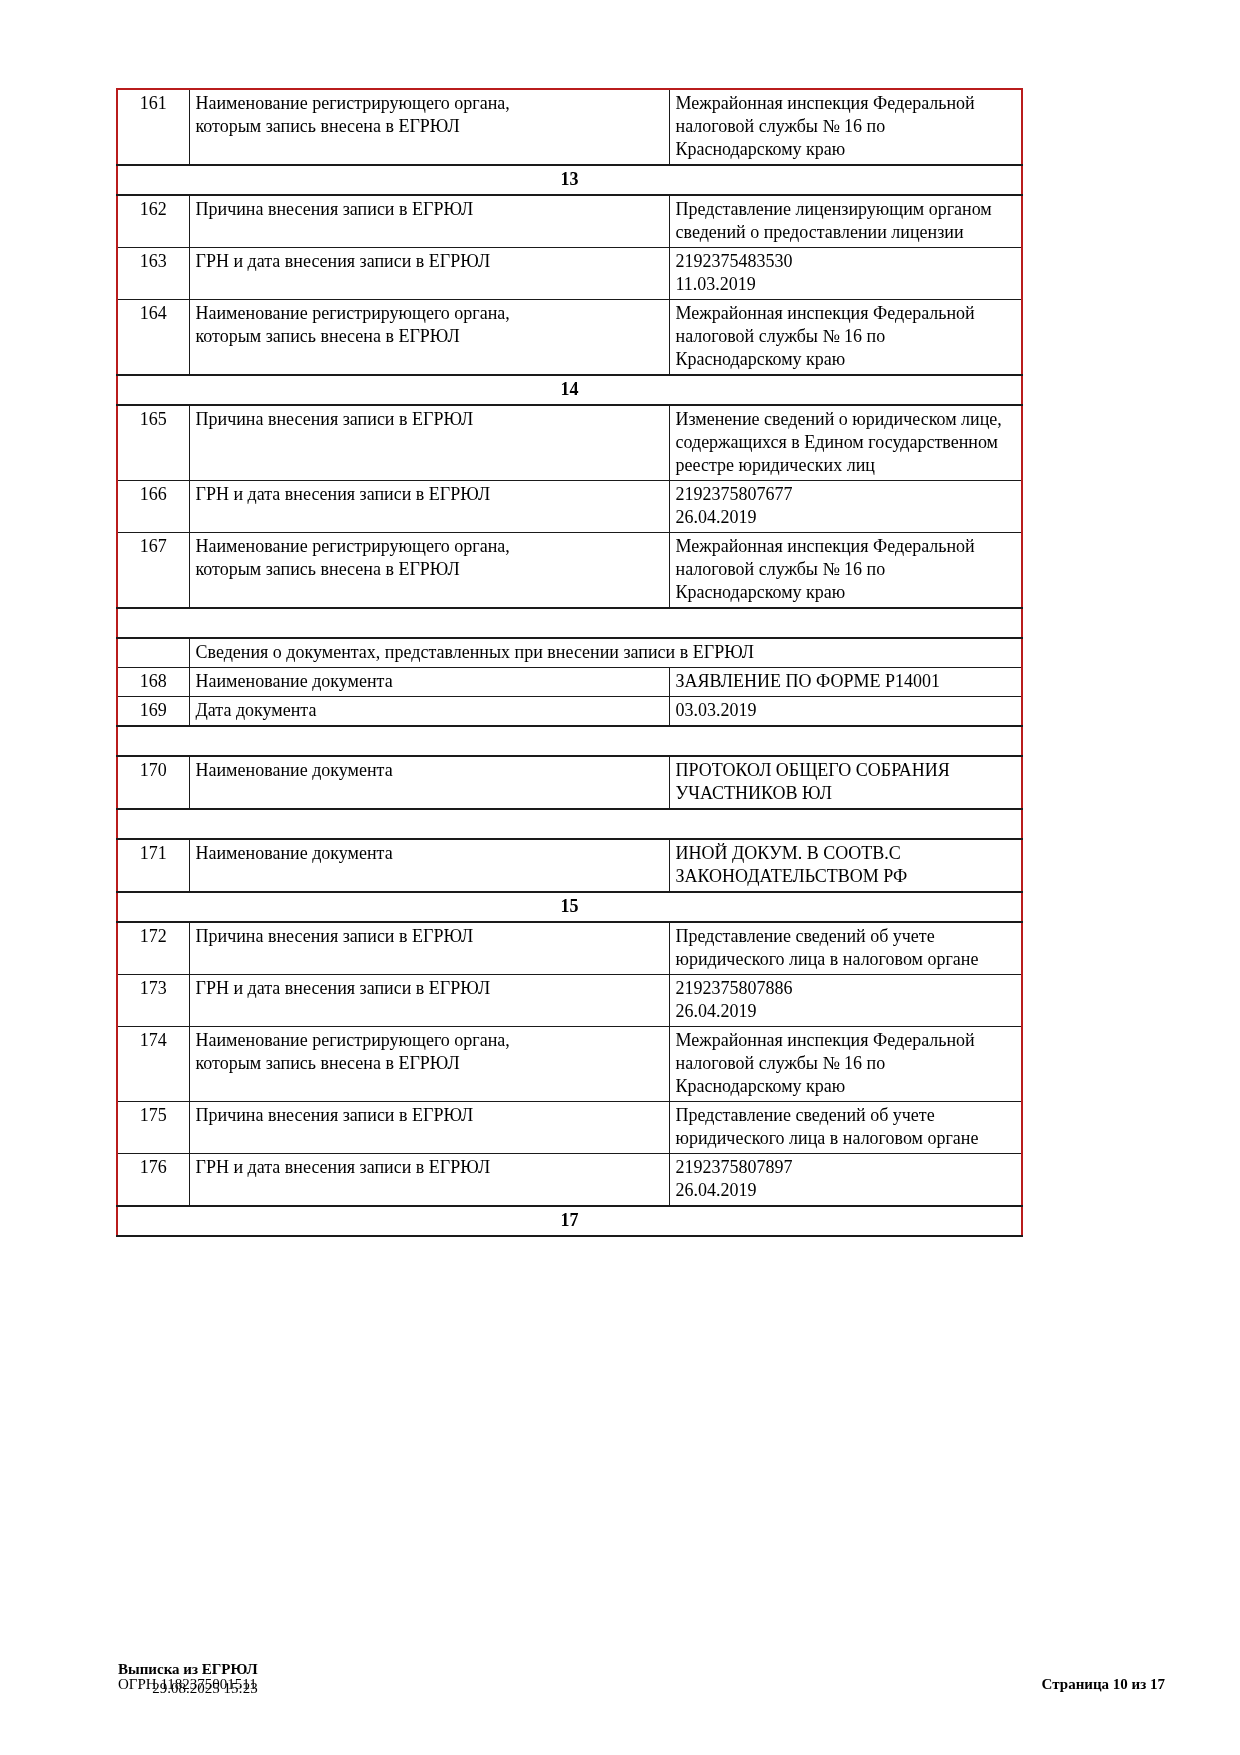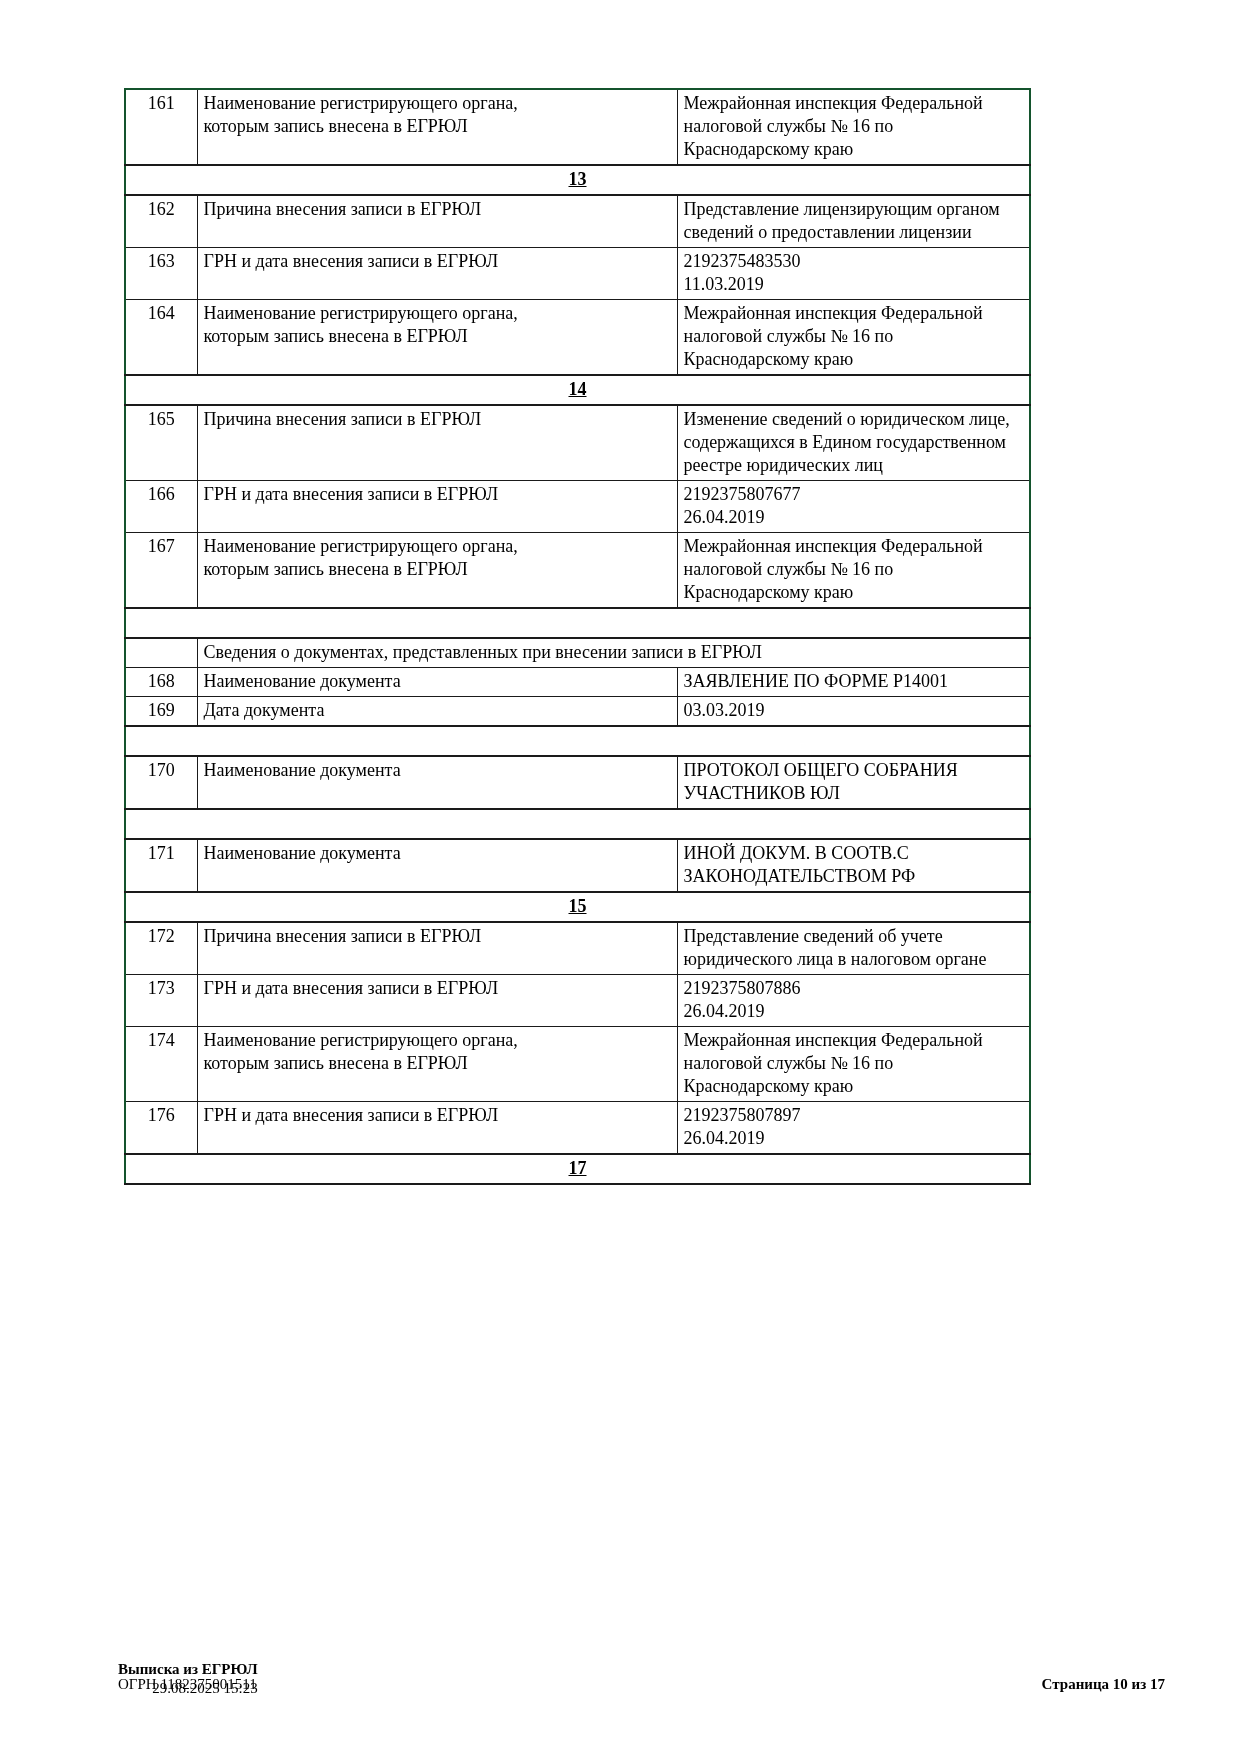--- a/index.html
+++ b/index.html
@@ -3,44 +3,44 @@
 <meta charset="utf-8">
 <style>
   html, body { margin: 0; padding: 0; }
   body {
     width: 1240px; height: 1755px;
     background: #ffffff; color: #000000;
     font-family: "Liberation Serif", serif;
     position: relative; overflow: hidden;
   }
   table.doc-table {
-    position: absolute; left: 124px; top: 88px;
+    position: absolute; left: 116px; top: 88px;
     width: 905px;
     border-collapse: collapse; table-layout: fixed;
-    border: 2px solid #14532d;
+    border: 2px solid #b91c1c;
   }
   .doc-table td {
     border: 1px solid #1a1a1a;
     vertical-align: top;
     font-size: 18px; line-height: 23px;
     padding: 2px 6px 3px 6px;
     white-space: pre-line;
     overflow: hidden;
   }
   .doc-table td.num {
     text-align: center;
     padding-left: 2px; padding-right: 2px;
     white-space: normal;
   }
   .doc-table tr.section-row td {
     border-top: 2px solid #1a1a1a;
     border-bottom: 2px solid #1a1a1a;
     text-align: center; font-weight: bold;
     white-space: normal;
-    padding-top: 2px; padding-bottom: 3px; text-decoration: underline;
+    padding-top: 2px; padding-bottom: 3px;
   }
   .doc-table tr.spacer-row td {
     border-top: 2px solid #1a1a1a;
     border-bottom: 2px solid #1a1a1a;
     height: 28px; padding: 0;
   }
   .doc-table tr.subheader-row td {
     border-top: 2px solid #1a1a1a;
     border-bottom: 1px solid #1a1a1a;
   }
@@ -171,20 +171,26 @@
       </tr>
       <tr>
         <td class="num">174</td>
         <td>Наименование регистрирующего органа,
 которым запись внесена в ЕГРЮЛ</td>
         <td>Межрайонная инспекция Федеральной
 налоговой службы № 16 по
 Краснодарскому краю</td>
       </tr>
       <tr>
+        <td class="num">175</td>
+        <td>Причина внесения записи в ЕГРЮЛ</td>
+        <td>Представление сведений об учете
+юридического лица в налоговом органе</td>
+      </tr>
+      <tr>
         <td class="num">176</td>
         <td>ГРН и дата внесения записи в ЕГРЮЛ</td>
         <td>2192375807897
 26.04.2019</td>
       </tr>
       <tr class="section-row">
         <td colspan="3">17</td>
       </tr>
     </tbody>
 </table>

